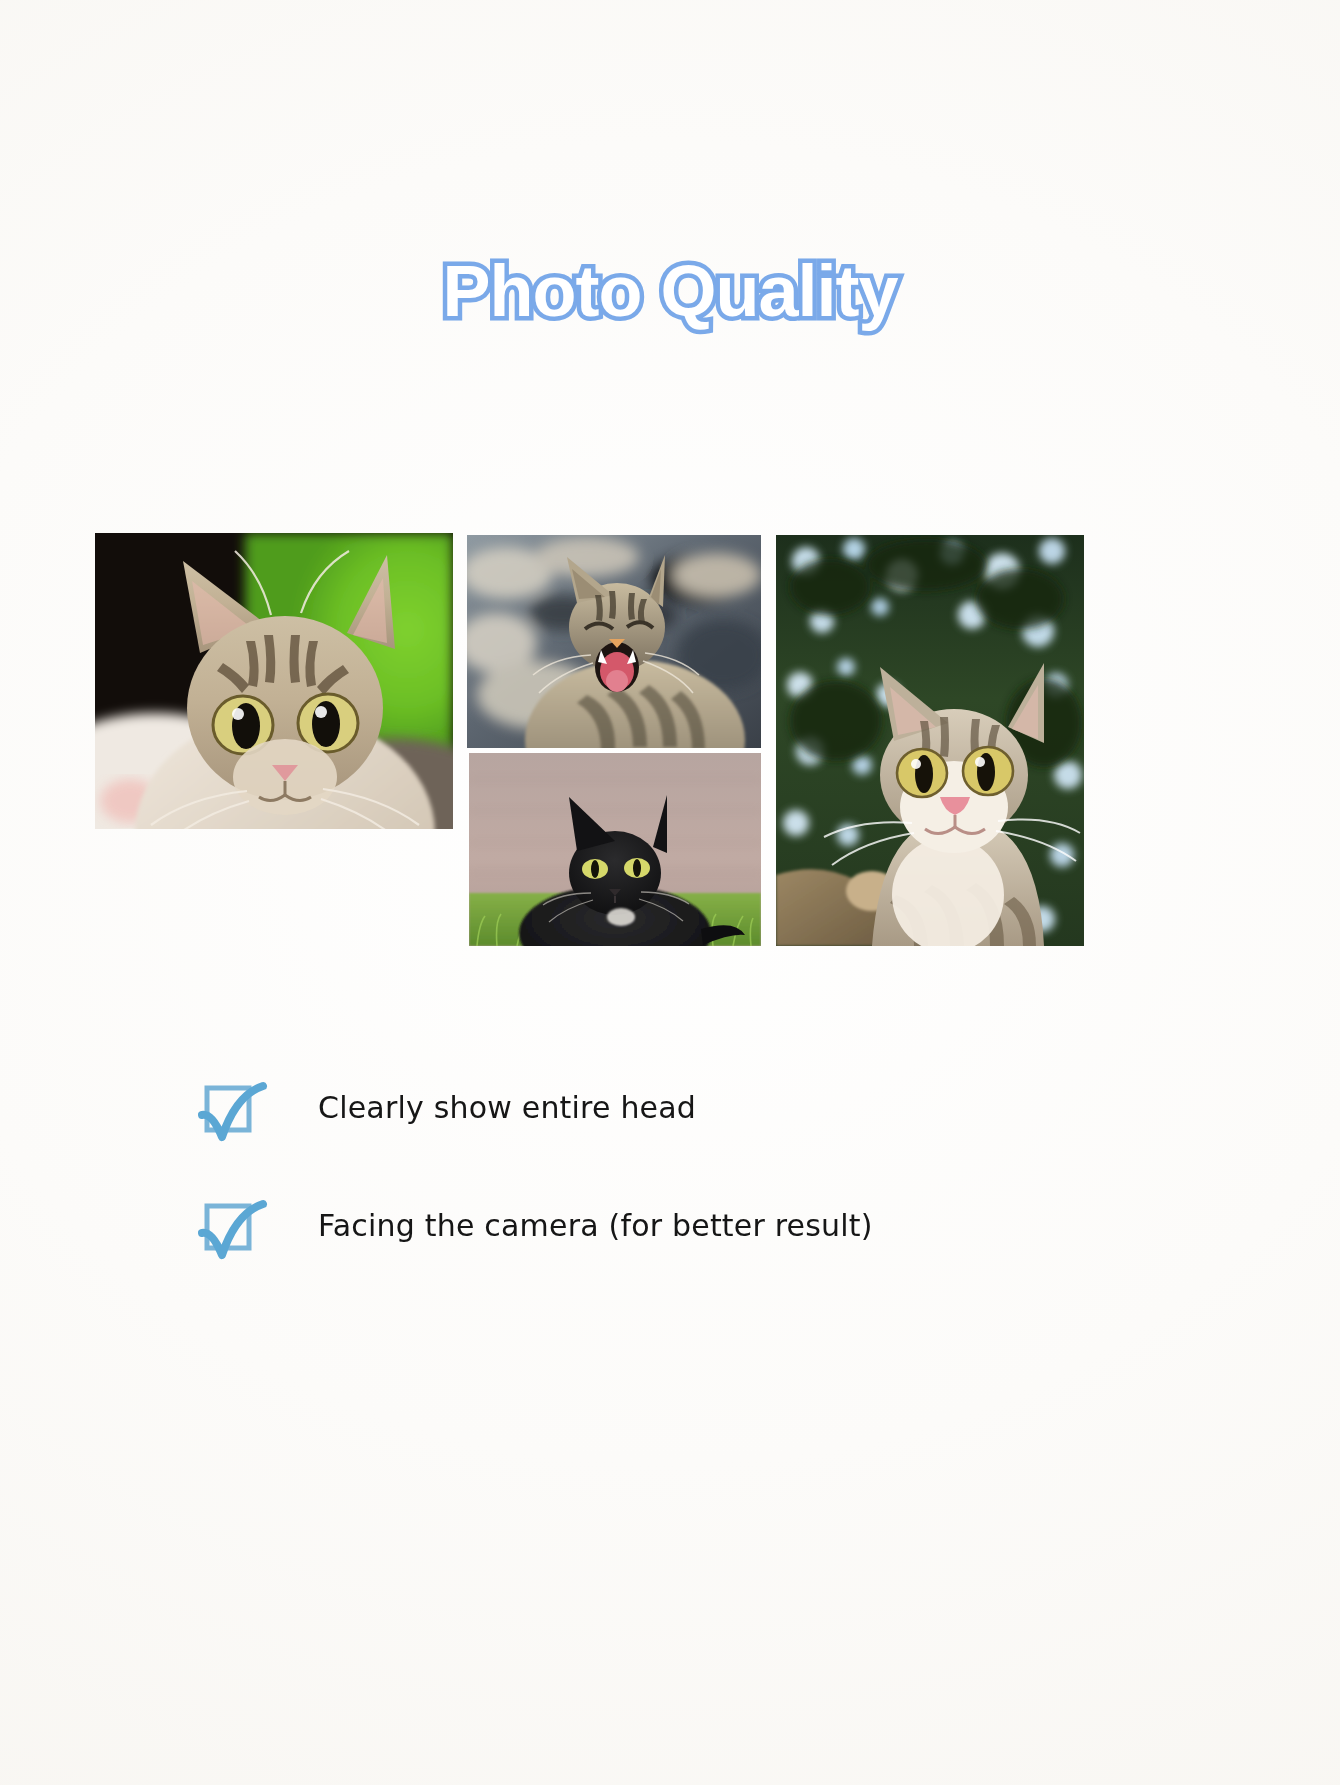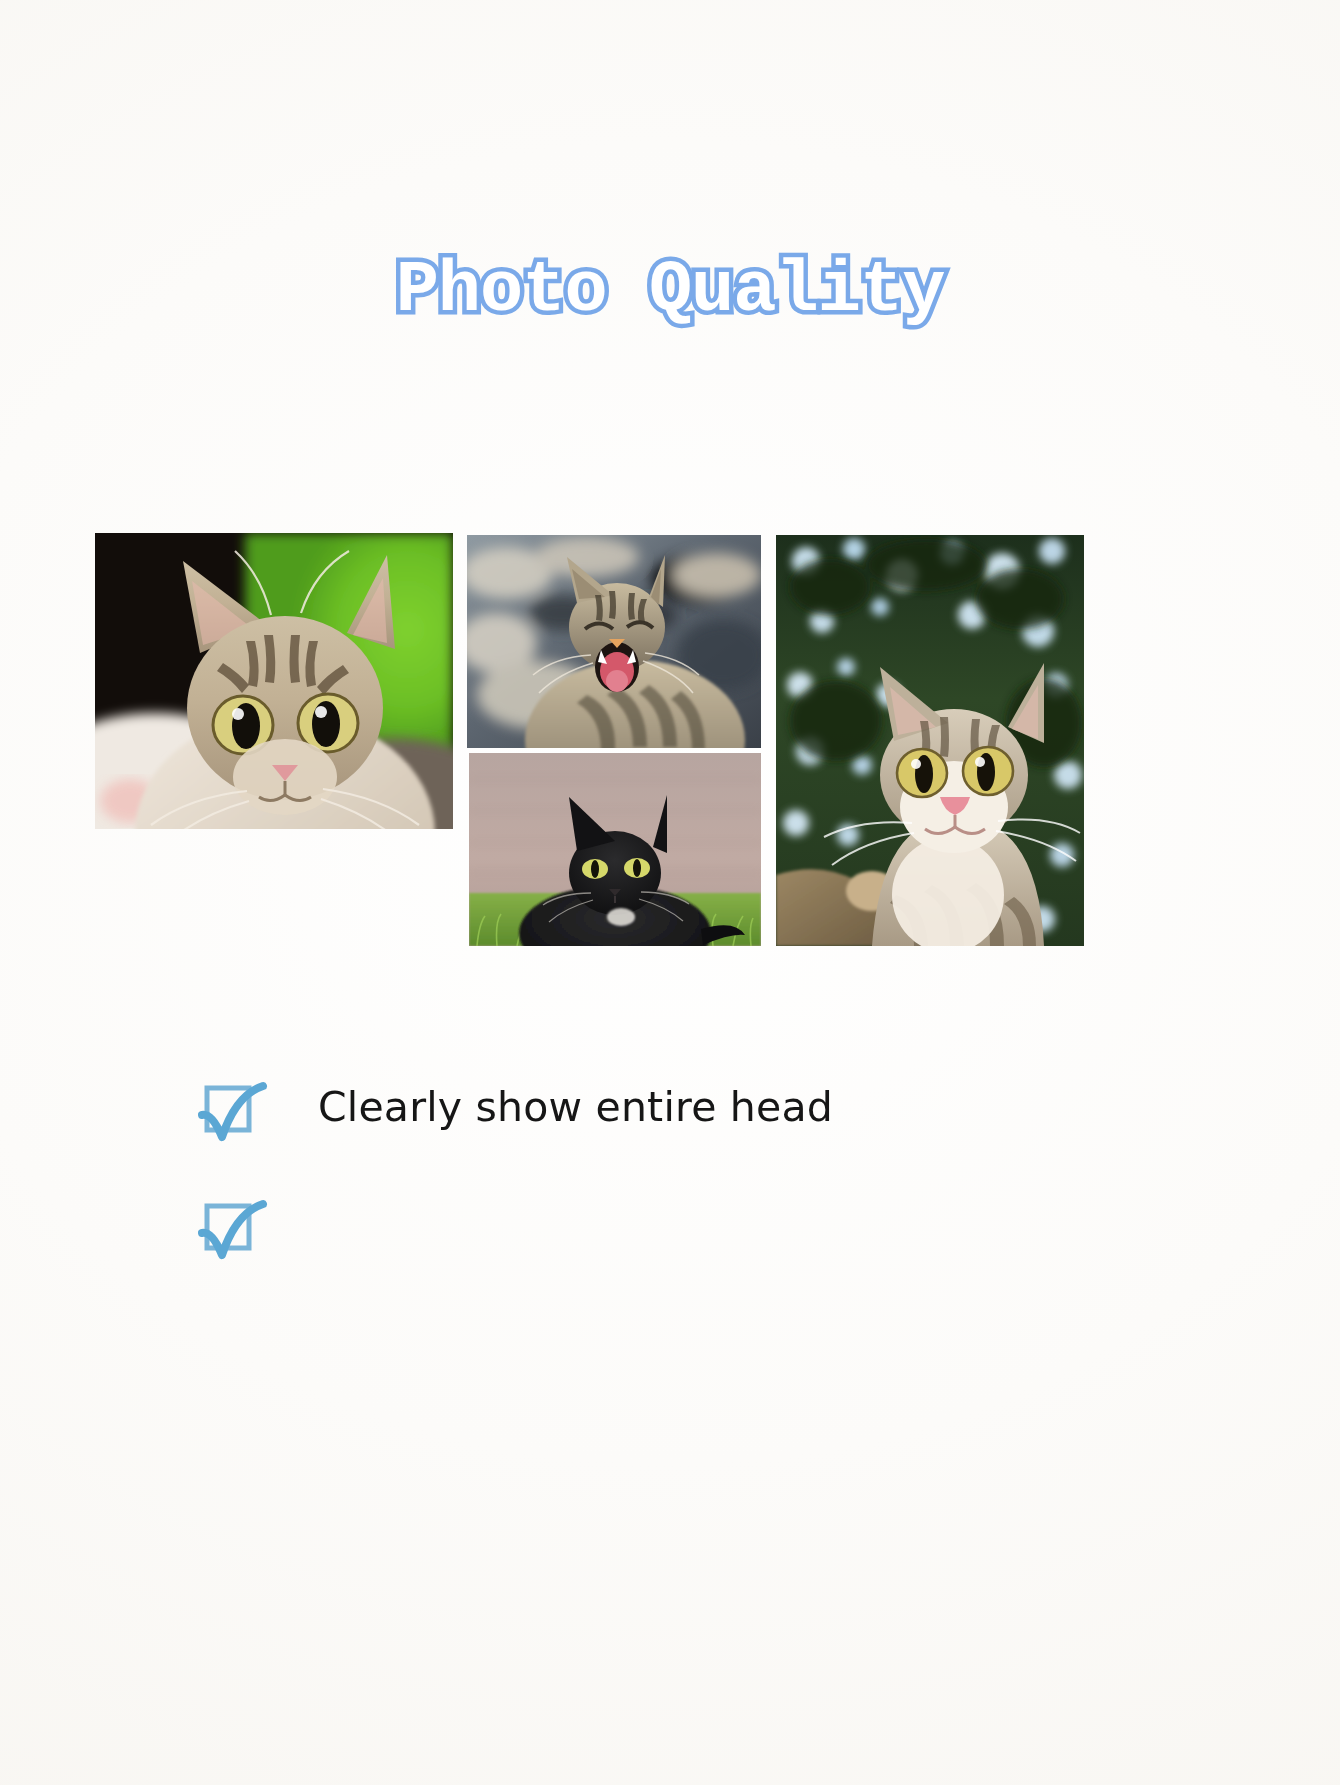--- a/index.html
+++ b/index.html
@@ -27,21 +27,21 @@
   .title-wrap {
     position: absolute;
     left: 0;
     right: 0;
     top: 255px;
     text-align: center;
     height: 100px;
   }
   .title {
     display: inline-block;
-    font-family: Liberation Mono, monospace;
+    font-family: Liberation Sans, sans-serif;
     font-weight: bold;
     font-size: 72px;
     line-height: 1;
     letter-spacing: -1px;
     color: #ffffff;
     -webkit-text-stroke: 9px #7aa9e9;
     paint-order: stroke fill;
     position: relative;
   }
 
@@ -82,21 +82,21 @@
   .check-icon {
     width: 72px;
     height: 72px;
     flex: 0 0 72px;
     position: relative;
     margin-right: 50px;
   }
   .check-icon svg { display: block; width: 72px; height: 72px; }
   .check-label {
     font-family: "DejaVu Sans", sans-serif;
-    font-size: 41px;
+    font-size: 30px;
     font-weight: 400;
     color: #161616;
     letter-spacing: 0.2px;
     white-space: nowrap;
     text-align: right;
   }
 </style>
 </head>
 <body>
 
@@ -455,15 +455,16 @@
   </div>
 
 
   <div class="check-item">
     <span class="check-icon">
       <svg viewBox="0 0 72 72">
         <rect x="11" y="17" width="42" height="42" fill="none" stroke="#7ab4d8" stroke-width="5"></rect>
         <path d="M6 44 q10 -2 20 22 q14 -42 41 -51" fill="none" stroke="#5ba7d4" stroke-width="8" stroke-linecap="round" stroke-linejoin="round"></path>
       </svg>
     </span>
+    <span class="check-label">Facing the camera (for better result)</span>
   </div>
 
 </div>
 
 </body></html>

